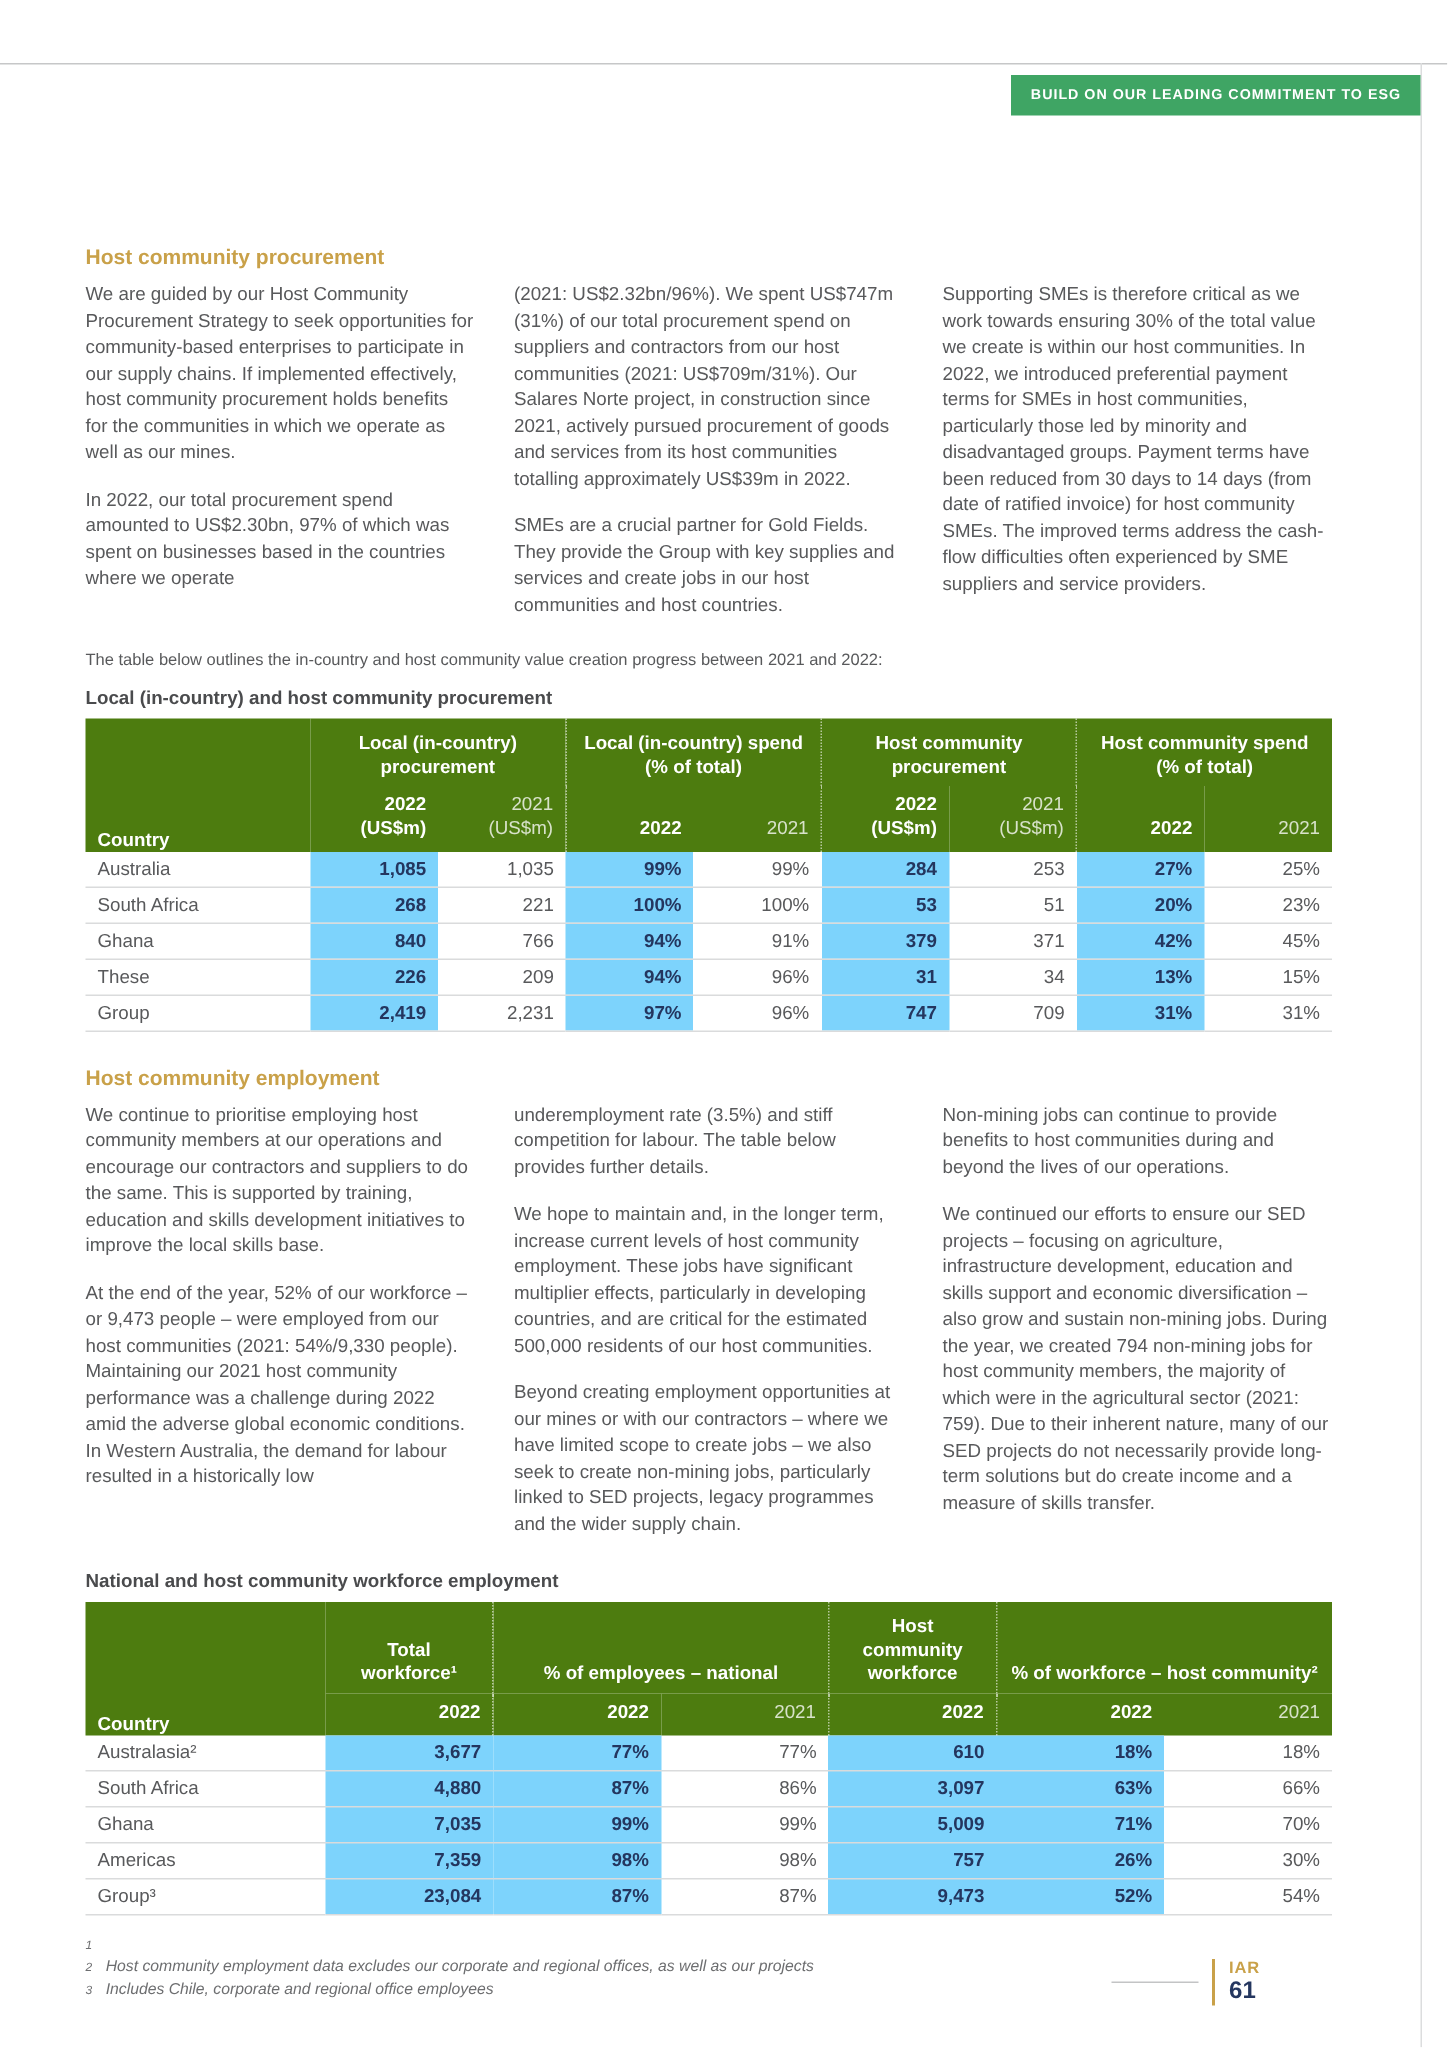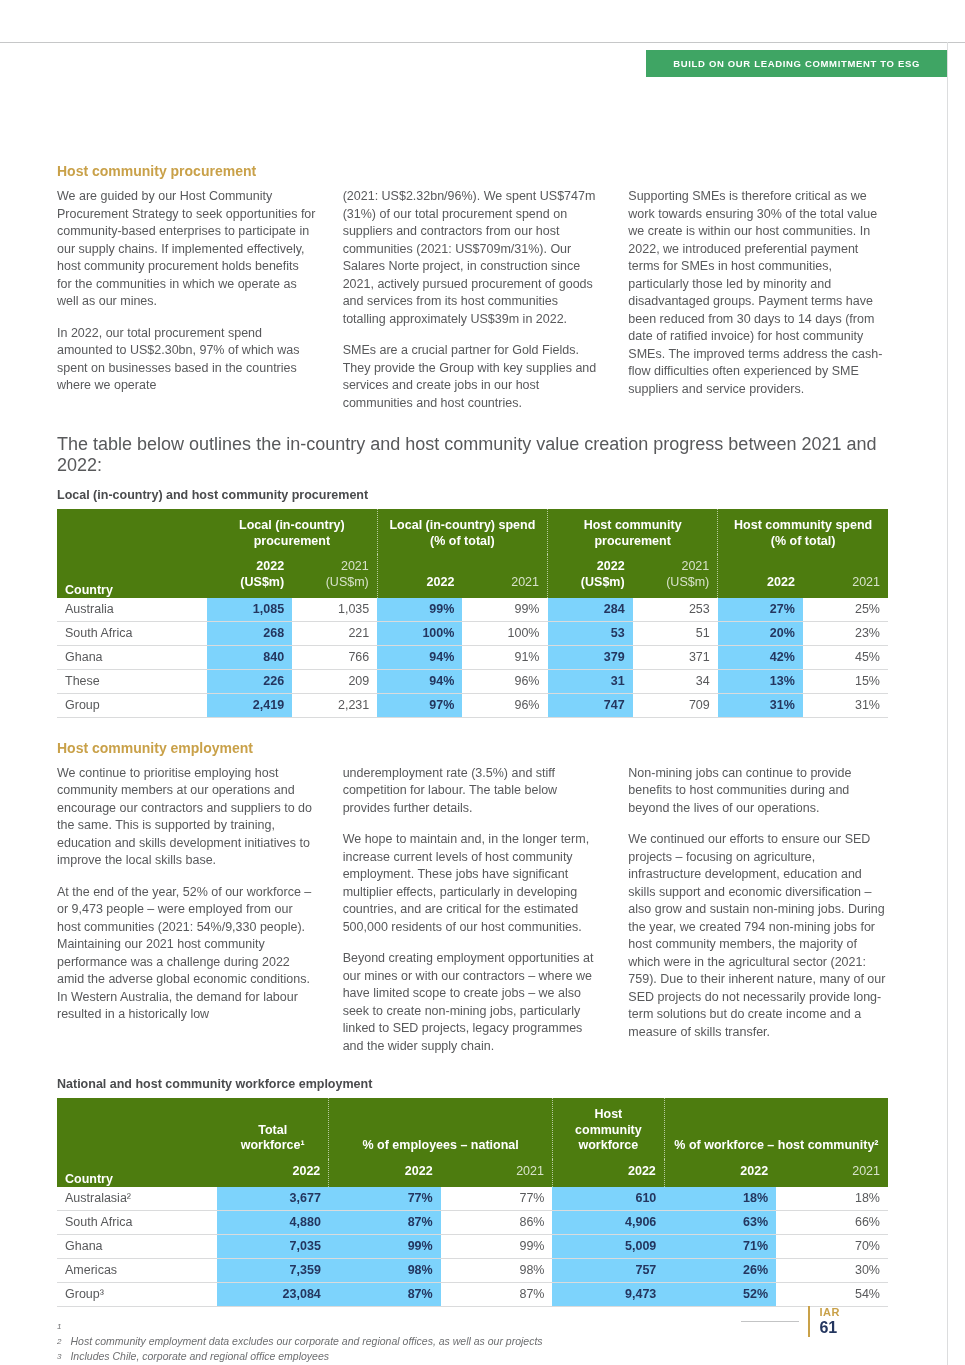--- a/index.html
+++ b/index.html
@@ -3,29 +3,29 @@
 <meta charset="utf-8">
 <style>
   html,body{margin:0;padding:0;background:#ffffff;}
   body{font-family:"Liberation Sans",sans-serif;color:#58595B;}
   .page{position:relative;width:965px;height:1365px;background:#fff;overflow:hidden;}
 
   .top-rule{position:absolute;top:42px;left:0;width:965px;height:1px;background:#C6C7C8;}
   .right-rule{position:absolute;top:42px;right:17px;width:1px;height:1323px;background:#DCDDDE;}
 
   .badge{position:absolute;top:50px;right:18px;background:#3FA564;color:#fff;
-         font-size:9.5px;font-weight:bold;letter-spacing:.07em;padding:8px 27px;text-align:center;}
+         font-size:9.5px;font-weight:bold;letter-spacing:.07em;padding:8px 13px;text-align:center;}
 
   .content{position:absolute;left:57px;top:163px;width:831px;}
 
   .section-title{font-size:14px;font-weight:bold;color:#C9A149;margin:0 0 9px 0;}
   .cols{display:grid;grid-template-columns:repeat(3,1fr);column-gap:26px;}
   .cols p{margin:0 0 14px 0;font-size:12.5px;line-height:1.4;color:#58595B;}
 
-  .table-intro{font-size:18px;margin:6px 0 12px 0;color:#58595B;}
+  .table-intro{font-size:11px;margin:6px 0 12px 0;color:#58595B;}
   .table-caption{font-size:12.5px;font-weight:bold;color:#4A4B4D;margin:0 0 7px 0;}
 
   table.dtable{width:100%;border-collapse:collapse;font-size:12.5px;table-layout:fixed;}
   .col-country1{width:150px;}
   .col-country2{width:160px;}
 
   thead th{background:#4d7c0f;color:#fff;padding:5px 8px;font-weight:bold;}
   th.country-th{text-align:left;vertical-align:bottom;padding-bottom:1px;margin-top:36px;}
   th.group-th{text-align:center;vertical-align:bottom;padding-top:9px;line-height:1.25;}
   th.sub-th{text-align:right;vertical-align:bottom;line-height:1.25;padding-bottom:7px;margin-top:23px;}
@@ -230,21 +230,21 @@
               <td class="v21">77%</td>
               <td class="v22">610</td>
               <td class="v22">18%</td>
               <td class="v21">18%</td>
             </tr>
             <tr>
               <td class="country">South Africa</td>
               <td class="v22">4,880</td>
               <td class="v22">87%</td>
               <td class="v21">86%</td>
-              <td class="v22">4,906</td>
+              <td class="v22">3,097</td>
               <td class="v22">63%</td>
               <td class="v21">66%</td>
             </tr>
             <tr>
               <td class="country">Ghana</td>
               <td class="v22">7,035</td>
               <td class="v22">99%</td>
               <td class="v21">99%</td>
               <td class="v22">5,009</td>
               <td class="v22">71%</td>

